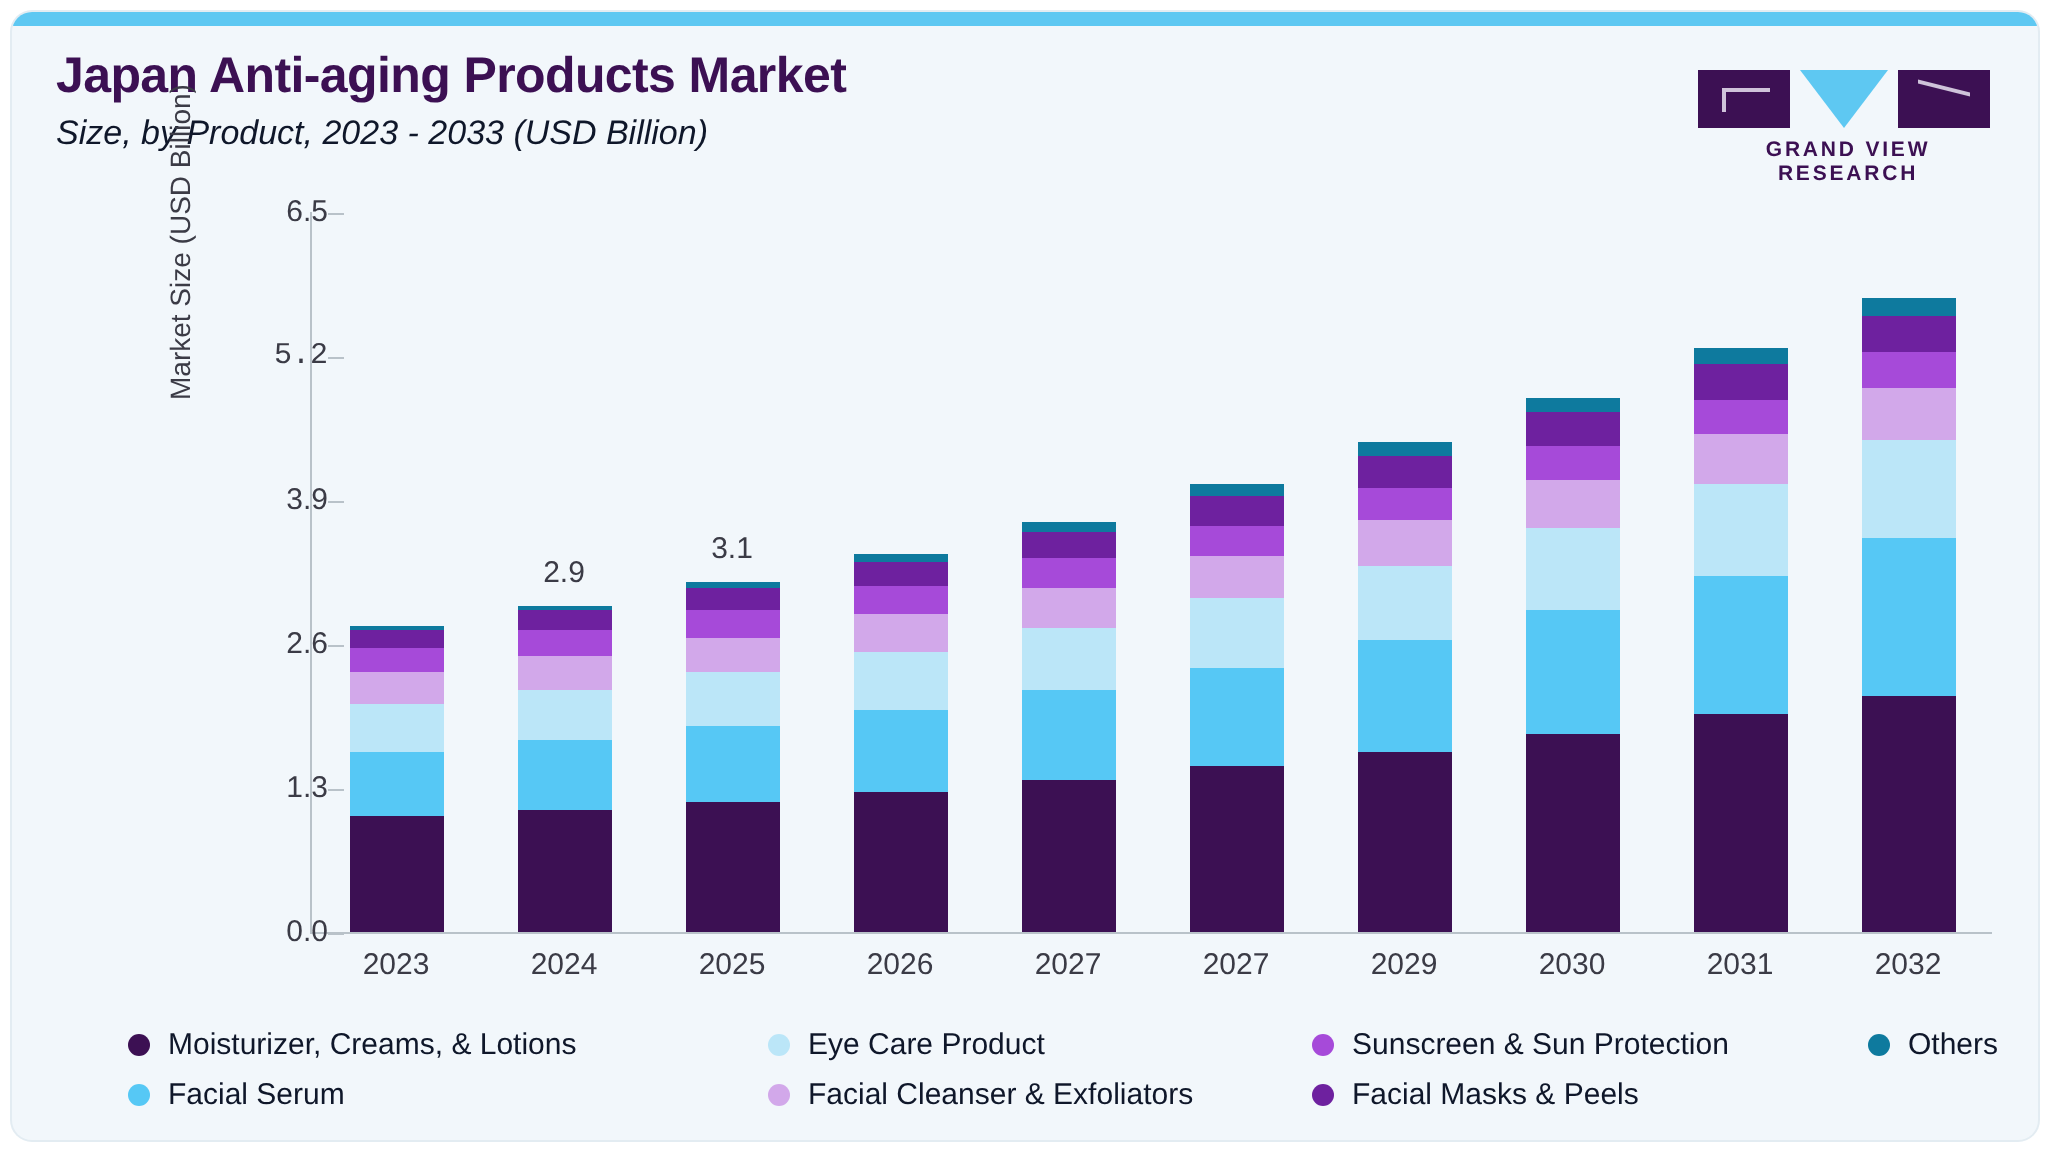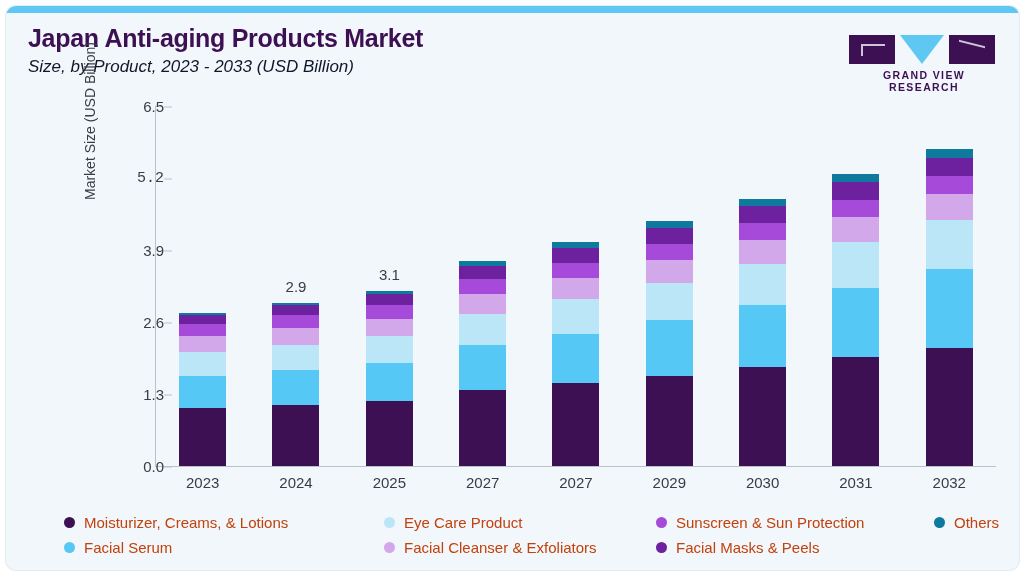--- a/index.html
+++ b/index.html
@@ -133,21 +133,21 @@
   
   .legend {
     position: absolute;
     left: 58px; bottom: 14px;
     width: 940px;
     display: flex; flex-wrap: wrap;
     row-gap: 8px;
   }
   .legend-item {
     display: flex; align-items: center;
-    font-size: 15px; color: #c2410c;
+    font-size: 15px; color: #0f172a;
     white-space: nowrap;
   }
   .legend-dot {
     width: 11px; height: 11px; border-radius: 50%;
     margin-right: 9px; flex: none;
   }
   .li-0 { width: 320px; }
   .li-1 { width: 272px; }
   .li-2 { width: 278px; }
   .li-3 { width: 70px; }
@@ -222,20 +222,32 @@
               <div class="seg" style="height: 26.5846px; background: rgb(187, 230, 248);"></div>
               <div class="seg" style="height: 17.7231px; background: rgb(210, 168, 234);"></div>
               <div class="seg" style="height: 13.2923px; background: rgb(166, 74, 217);"></div>
               <div class="seg" style="height: 11.0769px; background: rgb(110, 33, 159);"></div>
               <div class="seg" style="height: 3.32308px; background: rgb(14, 122, 158);"></div>
             </div>
             <div class="xtick">2025</div>
           </div>
           <div class="bar-col">
             <div class="bar">
+              <div class="seg" style="height: 70.3385px; background: rgb(60, 16, 83);"></div>
+              <div class="seg" style="height: 40.9846px; background: rgb(86, 200, 245);"></div>
+              <div class="seg" style="height: 28.8px; background: rgb(187, 230, 248);"></div>
+              <div class="seg" style="height: 18.8308px; background: rgb(210, 168, 234);"></div>
+              <div class="seg" style="height: 13.8462px; background: rgb(166, 74, 217);"></div>
+              <div class="seg" style="height: 12.1846px; background: rgb(110, 33, 159);"></div>
+              <div class="seg" style="height: 4.43077px; background: rgb(14, 122, 158);"></div>
+            </div>
+            <div class="xtick">2026</div>
+          </div>
+          <div class="bar-col">
+            <div class="bar">
               <div class="seg" style="height: 75.8769px; background: rgb(60, 16, 83);"></div>
               <div class="seg" style="height: 44.8615px; background: rgb(86, 200, 245);"></div>
               <div class="seg" style="height: 31.5692px; background: rgb(187, 230, 248);"></div>
               <div class="seg" style="height: 19.9385px; background: rgb(210, 168, 234);"></div>
               <div class="seg" style="height: 14.4px; background: rgb(166, 74, 217);"></div>
               <div class="seg" style="height: 13.2923px; background: rgb(110, 33, 159);"></div>
               <div class="seg" style="height: 4.98462px; background: rgb(14, 122, 158);"></div>
             </div>
             <div class="xtick">2027</div>
           </div>

